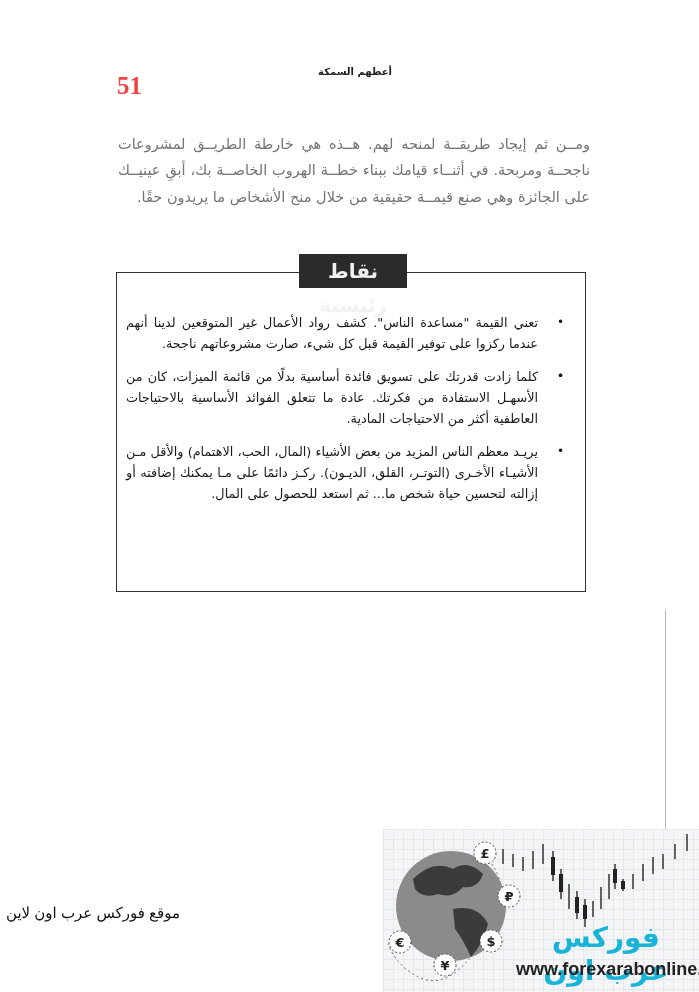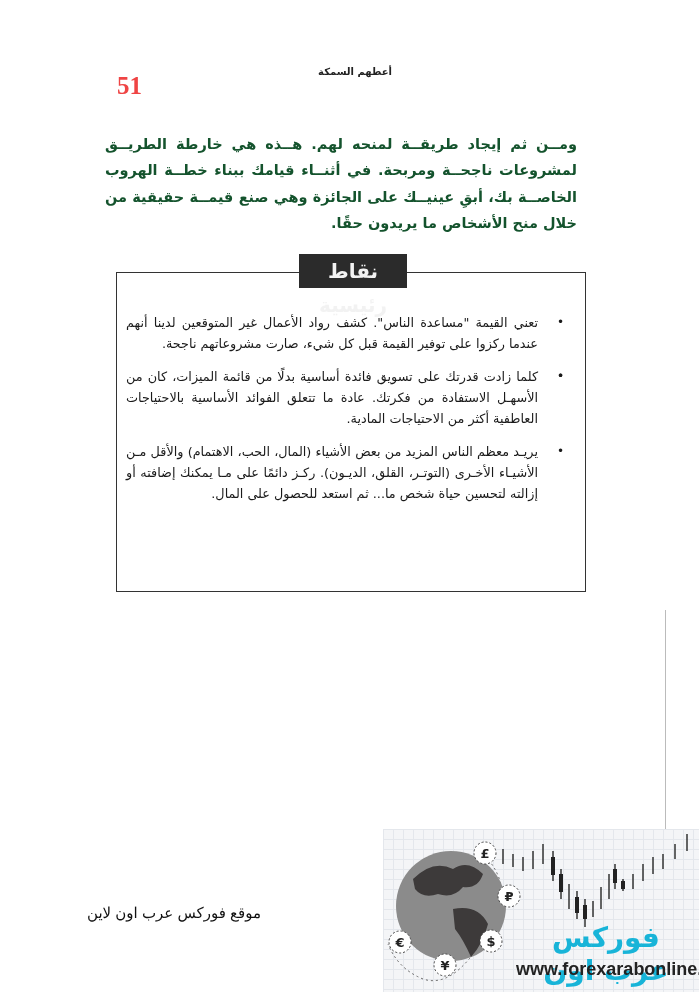--- a/index.html
+++ b/index.html
@@ -1,26 +1,26 @@
 <!DOCTYPE html>
 <html><head>
 <meta charset="utf-8">
 <style>
   html,body{margin:0;padding:0;}
   body{width:699px;height:992px;background:#ffffff;position:relative;overflow:hidden;font-family:"DejaVu Sans",sans-serif;color:#1a1a1a;}
   .page-number{position:absolute;left:117px;top:72px;font-family:"Liberation Serif",serif;font-weight:bold;font-size:25px;color:#ef4444;}
   .running-head{position:absolute;left:240px;width:230px;top:66px;text-align:center;font-size:10px;font-weight:bold;direction:rtl;color:#222;}
-  .body-para{position:absolute;left:105px;width:472px;top:116px;direction:rtl;text-align:justify;text-align-last:right;font-size:14.5px;line-height:26.5px;color:#14532d;font-weight:bold;}
+  .body-para{position:absolute;left:118px;width:472px;top:116px;direction:rtl;text-align:justify;text-align-last:right;font-size:14.5px;line-height:26.5px;color:#737373;}
   .box{position:absolute;left:116px;top:272px;width:470px;height:320px;border:1.5px solid #333;box-sizing:border-box;}
   .box-title{position:absolute;left:299px;top:254px;width:108px;height:34px;background:#2b2b2b;color:#f2f2f2;font-size:20px;line-height:34px;text-align:center;direction:rtl;font-weight:bold;}
   .kp-list{position:absolute;left:126px;width:442px;top:312px;direction:rtl;margin:0;padding:0;list-style:none;}
   .kp-item{position:relative;padding-right:30px;font-size:12.8px;line-height:21px;margin-bottom:12px;text-align:justify;text-align-last:right;color:#1a1a1a;}
   .kp-bullet{position:absolute;right:4px;top:0;font-size:12px;}
   .side-line{position:absolute;left:665px;top:610px;width:1px;height:220px;background:#bbb;}
-  .site-footer{position:absolute;left:6px;top:903px;width:255px;text-align:right;font-family:"Liberation Sans",sans-serif;font-size:15px;line-height:19px;color:#111;}
+  .site-footer{position:absolute;left:6px;top:903px;width:255px;text-align:left;font-family:"Liberation Sans",sans-serif;font-size:15px;line-height:19px;color:#111;}
   .site-footer .ar{direction:rtl;}
   .logo{position:absolute;left:383px;top:829px;width:316px;height:163px;background:#f4f5f7;
     background-image:linear-gradient(#e4e7ec 1px,transparent 1px),linear-gradient(90deg,#e4e7ec 1px,transparent 1px);
     background-size:10px 10px;overflow:hidden;}
   .logo svg{position:absolute;left:0;top:0;}
   .logo-ar{position:absolute;left:133px;top:92px;width:180px;font-size:28px;font-weight:bold;color:#18b4d8;direction:rtl;text-align:center;letter-spacing:1px;}
   .logo-url{position:absolute;left:133px;top:130px;width:180px;font-family:"Liberation Sans",sans-serif;font-weight:bold;font-size:18px;color:#222;text-align:right;}
 </style>
 </head>
 <body>

